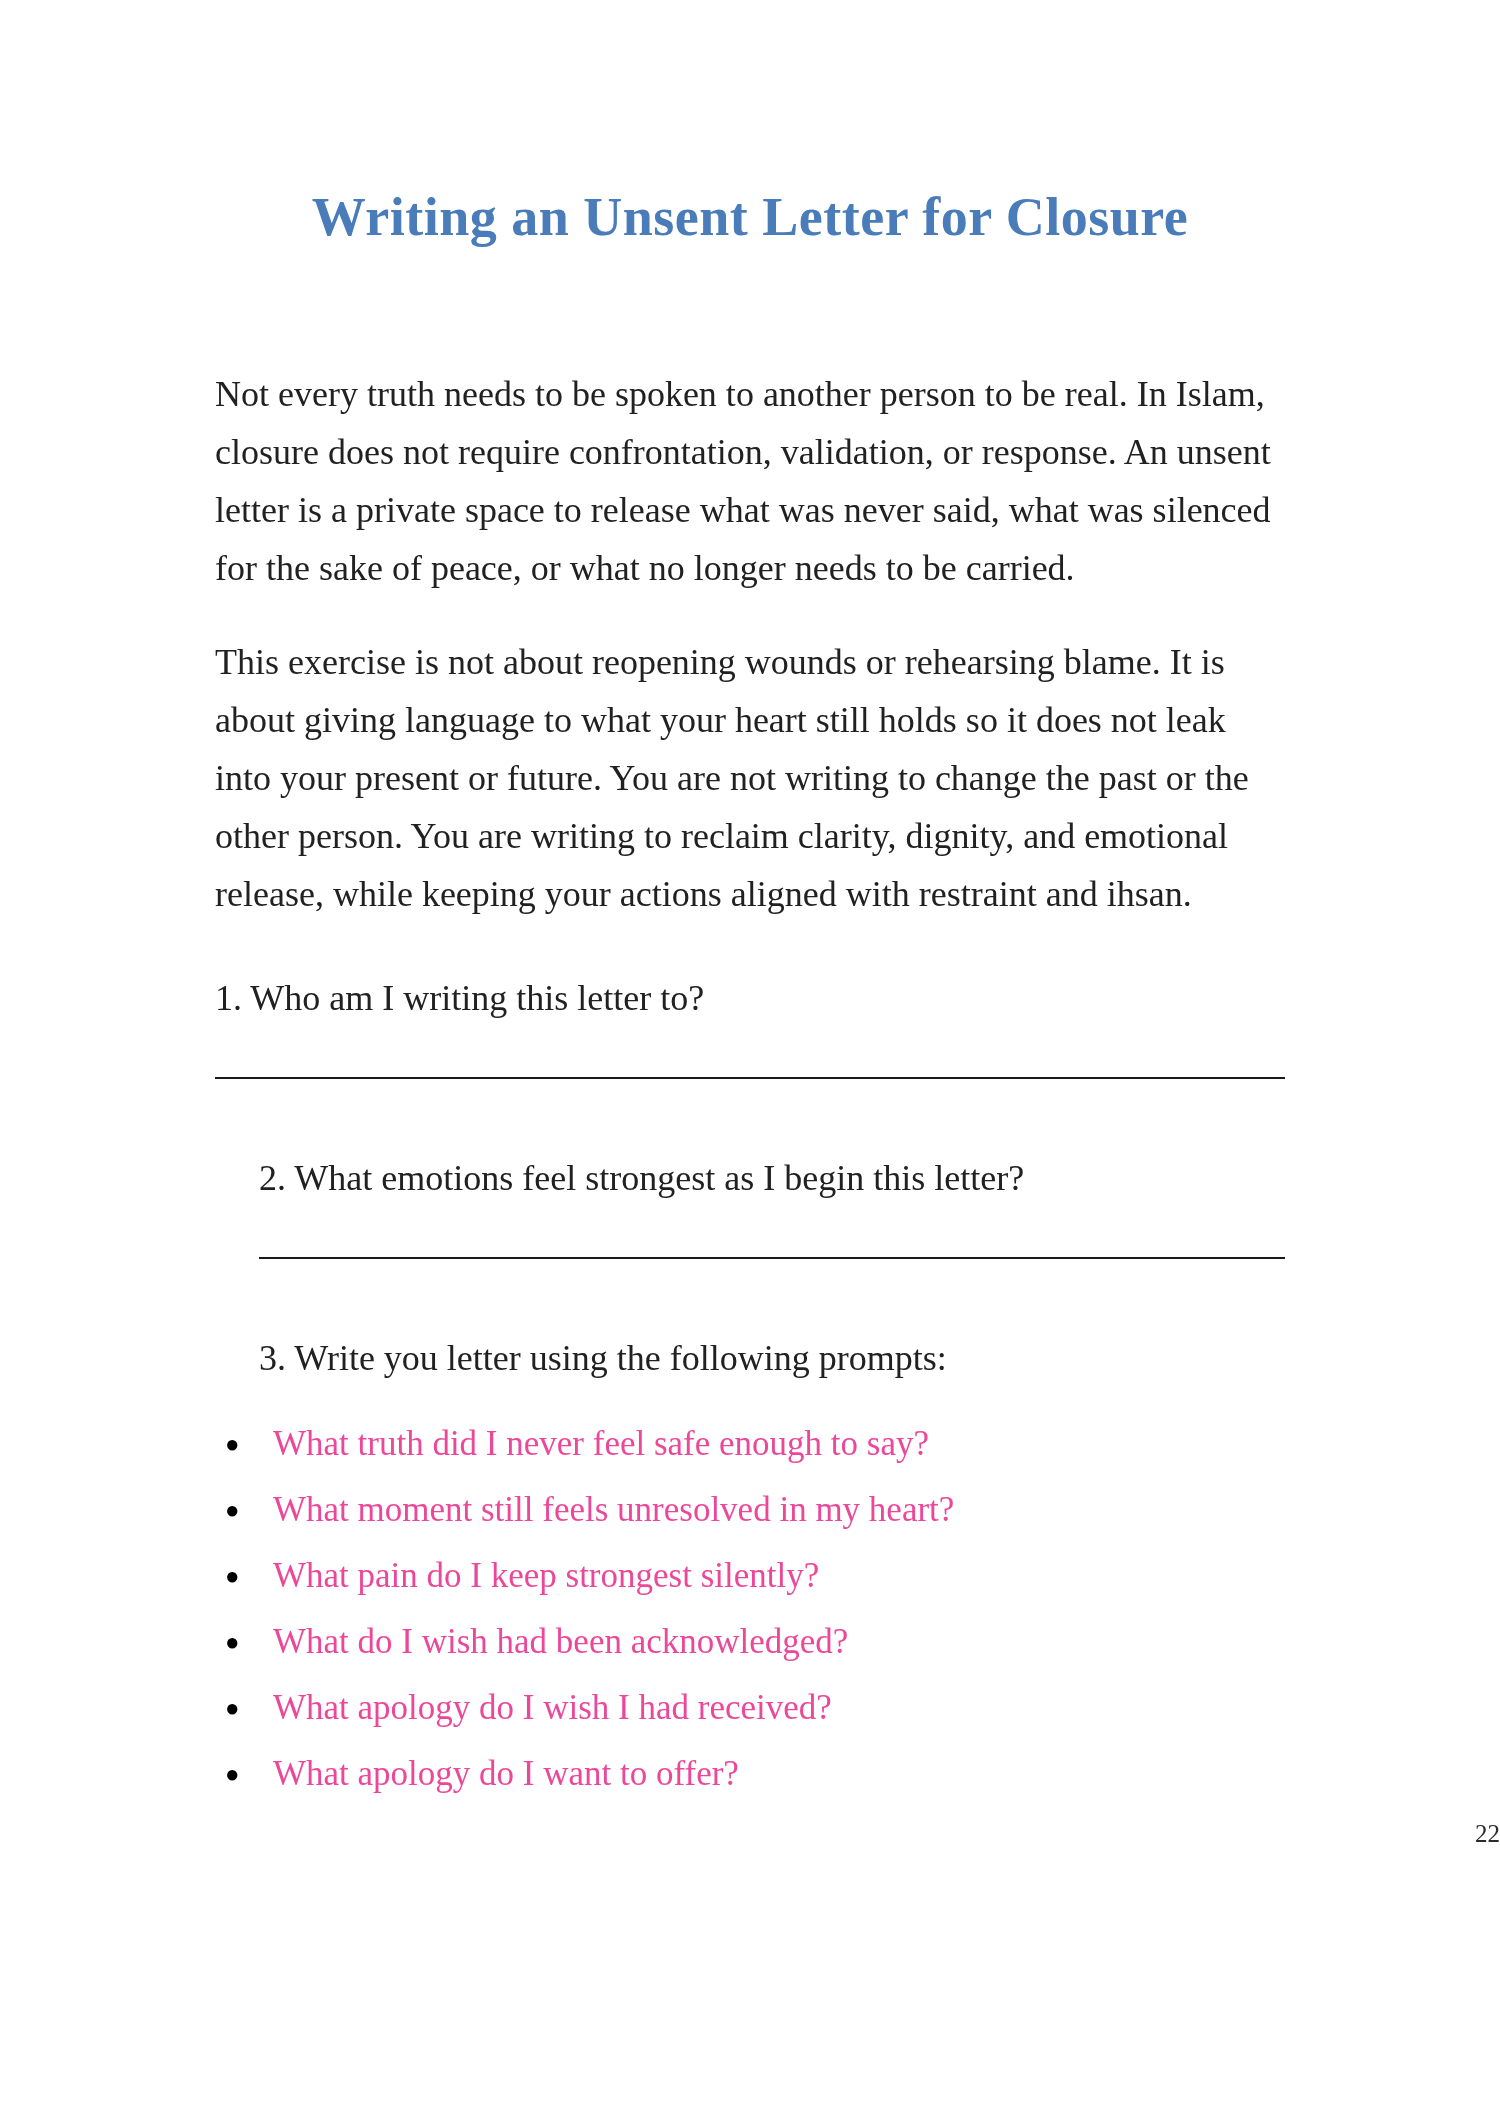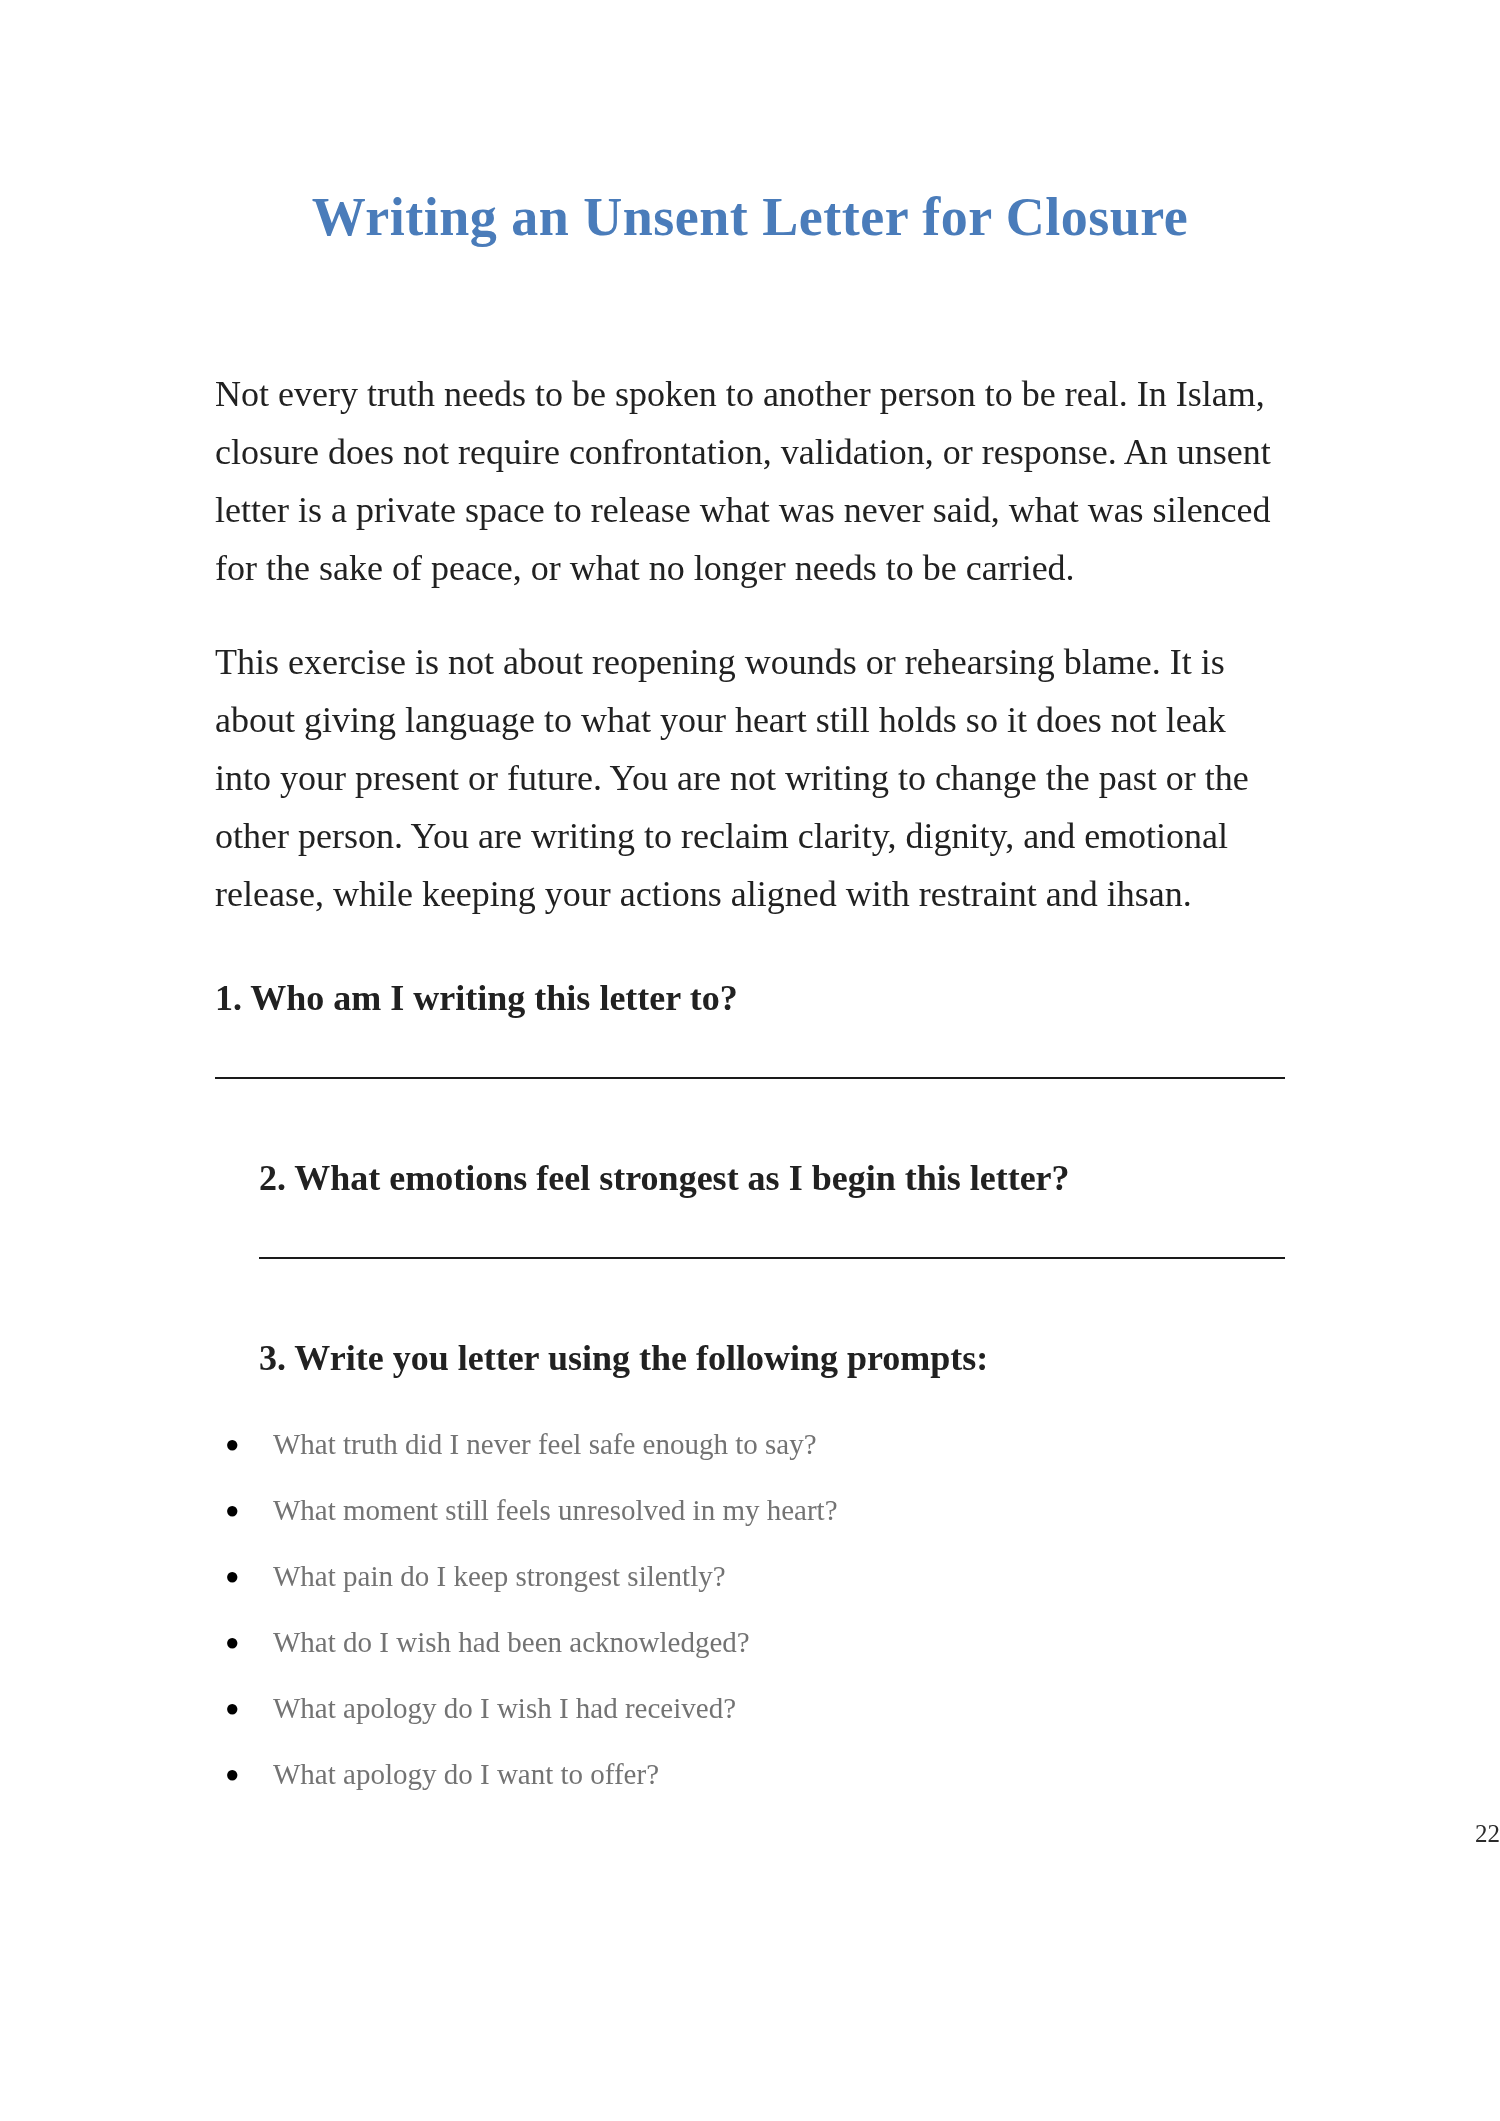--- a/index.html
+++ b/index.html
@@ -25,21 +25,21 @@
     color: #4a7cba;
     letter-spacing: 0.5px;
     line-height: 1.2;
   }
   .body-text {
     font-size: 36px;
     line-height: 58px;
     color: #212121;
   }
   .para { margin-bottom: 36px; }
-  .question { margin-top: 46px; font-weight: bold; }
+  .question { margin-top: 46px; }
   .question.after-line { margin-top: 70px; margin-left: 44px; }
   .q-line { margin: 0; }
   .answer-line {
     width: 100%;
     height: 0;
     border-bottom: 2px solid #1a1a1a;
     margin-top: 50px;
   }
   .prompt-list {
     list-style: none;
@@ -52,23 +52,23 @@
     margin-bottom: 8px;
   }
   .bullet {
     flex: 0 0 48px;
     font-size: 24px;
     line-height: 58px;
     color: #000000;
   }
   .prompt-text {
     flex: 1;
-    font-size: 29px;
+    font-size: 35px;
     line-height: 58px;
-    color: #737373;
+    color: #ec4899;
   }
   .footer {
     position: absolute;
     left: 0;
     right: 0;
     bottom: 62px;
     text-align: right;
   }
   .page-number {
     font-size: 25px;

